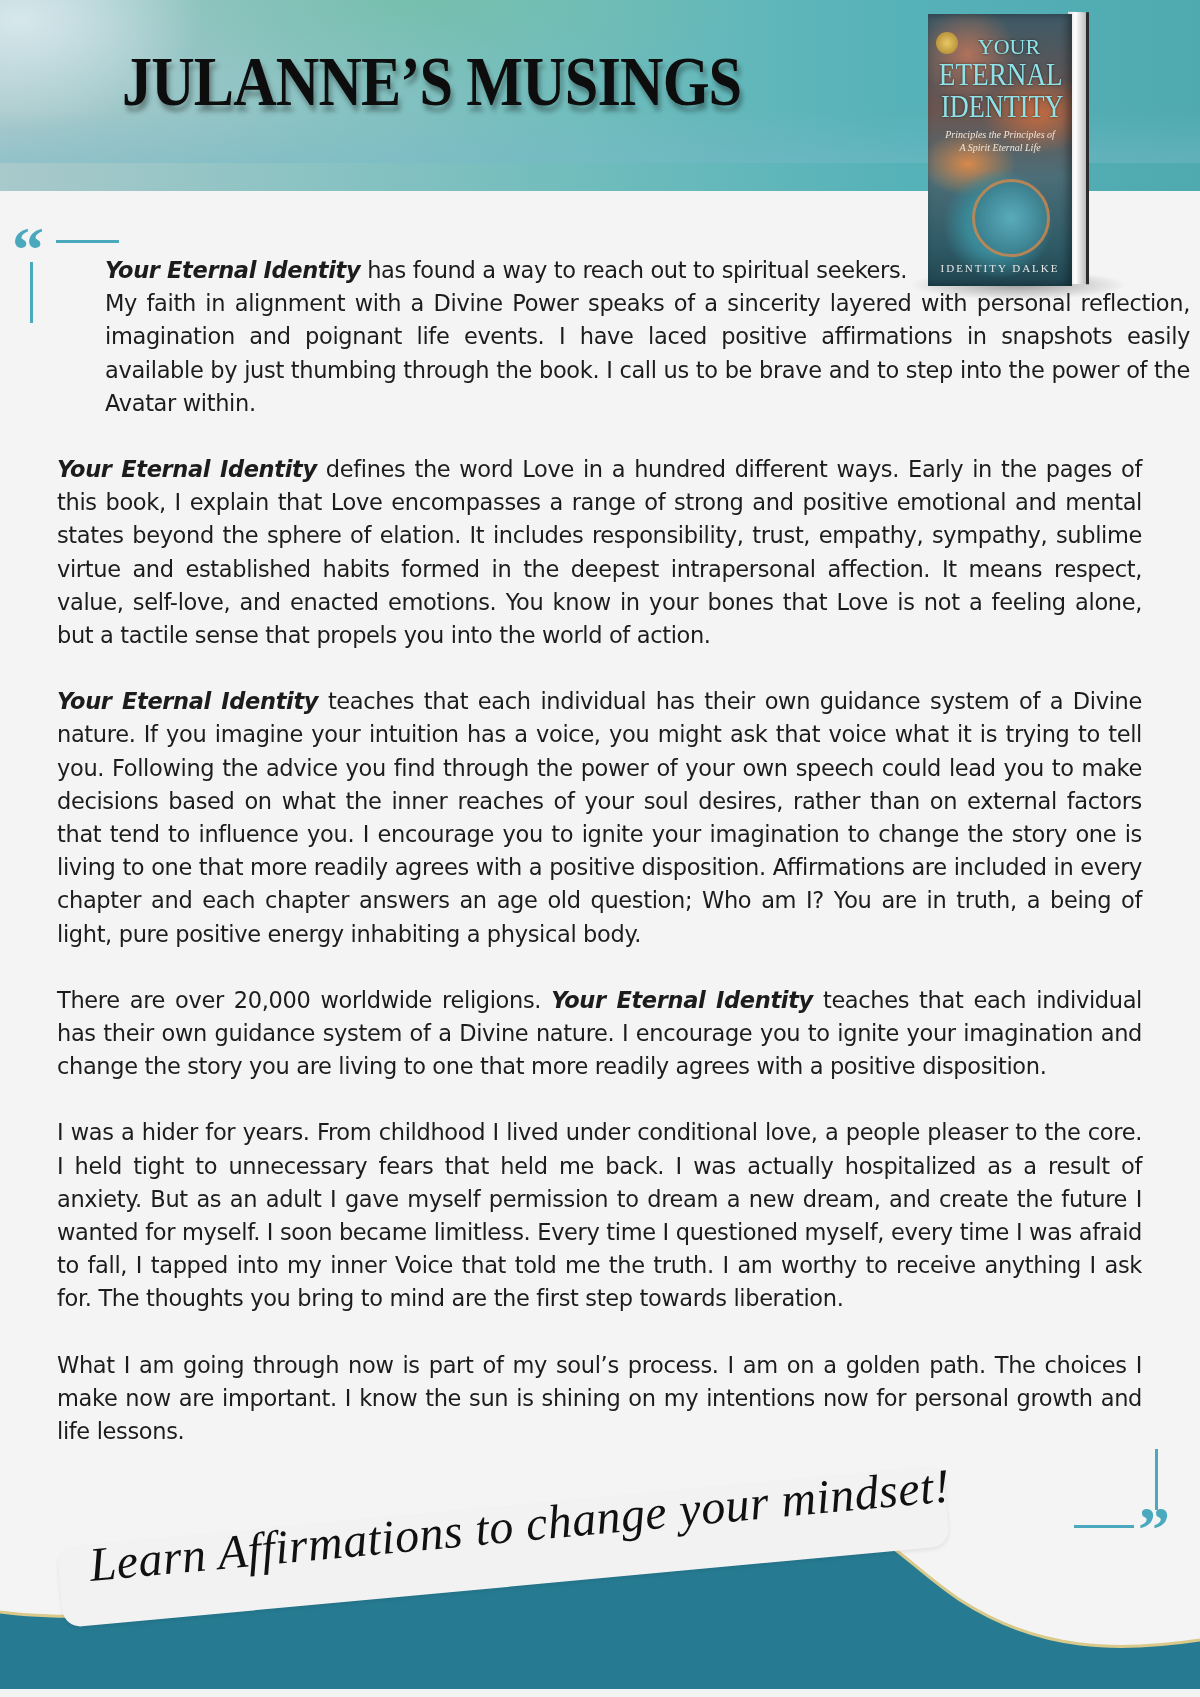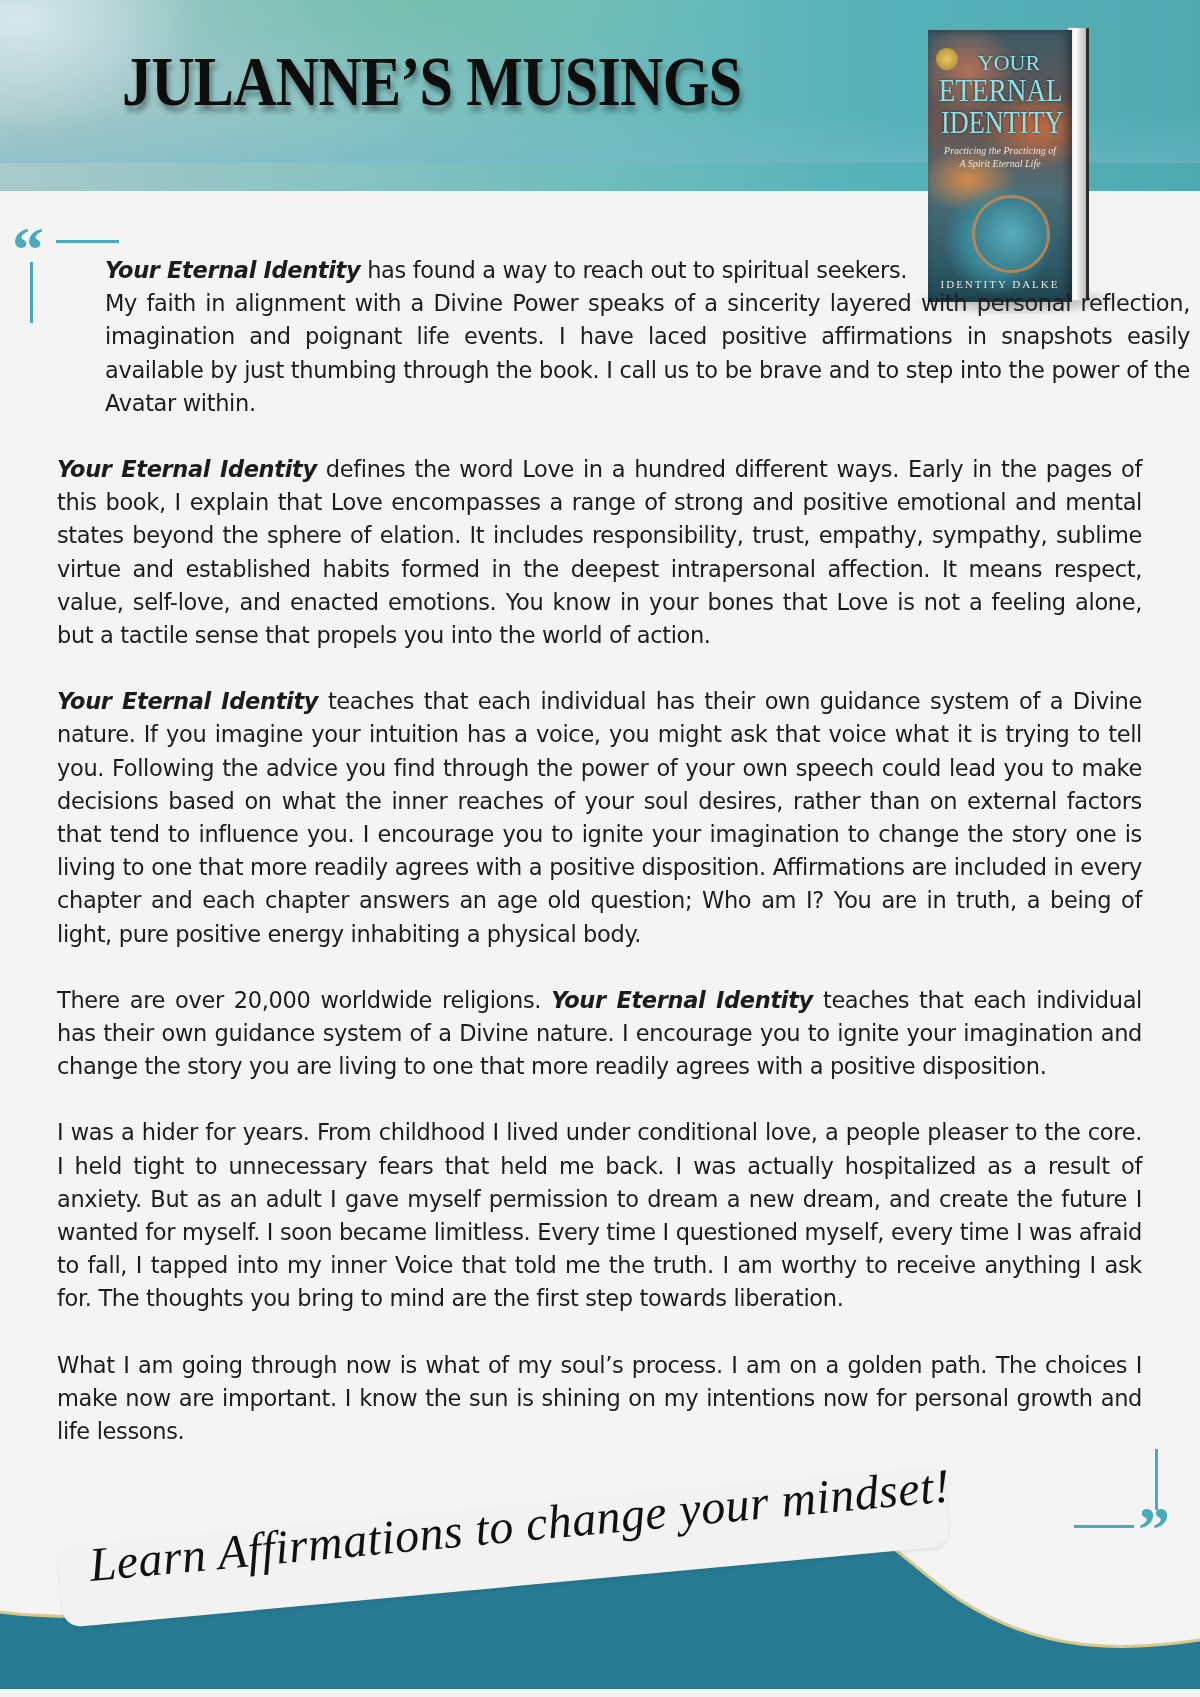--- a/index.html
+++ b/index.html
@@ -22,21 +22,21 @@
   .site-title {
     position:absolute; left:122px; top:42px;
     font-family:"Liberation Serif", serif; font-weight:bold;
     font-size:70px; letter-spacing:-1px; color:#0d0d0d;
     transform:scaleX(0.86); transform-origin:left center;
     text-shadow: 3px 6px 6px rgba(0,0,0,0.35);
     white-space:nowrap;
   }
   
   .book {
-    position:absolute; left:928px; top:24px; width:148px; height:282px;
+    position:absolute; left:928px; top:8px; width:148px; height:282px;
   }
   .book-shadow {
     position:absolute; left:-20px; top:262px; width:220px; height:30px;
     background:radial-gradient(ellipse at center, rgba(0,0,0,0.35), rgba(0,0,0,0) 70%);
   }
   .book-pages {
     position:absolute; left:140px; top:4px; width:18px; height:272px;
     background:linear-gradient(90deg,#d9d9d9,#ffffff 40%,#bdbdbd);
     border-right:3px solid #2b2b2b;
     transform:skewY(2deg);
@@ -142,21 +142,21 @@
 
 <div class="book">
   <div class="book-shadow"></div>
   <div class="book-pages"></div>
   <div class="book-cover">
     <div class="book-seal"></div>
     <div class="book-title-1">YOUR</div>
     <div class="book-title-2">ETERNAL</div>
     <div class="book-title-3">IDENTITY</div>
     <div class="book-subtitle">
-      <span class="line-break">Practicing the Practicing of</span>
+      <span class="line-break">Principles the Principles of</span>
       <span class="line-break">A Spirit Eternal Life</span>
     </div>
     <div class="book-clock"></div>
     <div class="book-author">IDENTITY DALKE</div>
   </div>
 </div>
 
 <div class="open-quote">“</div>
 <div class="open-quote-line"></div>
 <div class="open-quote-bar"></div>
@@ -169,21 +169,21 @@
   <p class="para">
     <span class="em">Your Eternal Identity</span><span> defines the word Love in a hundred different ways. Early in the pages of this book, I explain that Love encompasses a range of strong and positive emotional and mental states beyond the sphere of elation. It includes responsibility, trust, empathy, sympathy, sublime virtue and established habits formed in the deepest intrapersonal affection. It means respect, value, self-love, and enacted emotions. You know in your bones that Love is not a feeling alone, but a tactile sense that propels you into the world of action.</span>
   </p>
   <p class="para">
     <span class="em">Your Eternal Identity</span><span> teaches that each individual has their own guidance system of a Divine nature. If you imagine your intuition has a voice, you might ask that voice what it is trying to tell you. Following the advice you find through the power of your own speech could lead you to make decisions based on what the inner reaches of your soul desires, rather than on external factors that tend to influence you. I encourage you to ignite your imagination to change the story one is living to one that more readily agrees with a positive disposition. Affirmations are included in every chapter and each chapter answers an age old question; Who am I? You are in truth, a being of light, pure positive energy inhabiting a physical body.</span>
   </p>
   <p class="para">
     <span>There are over 20,000 worldwide religions. </span><span class="em">Your Eternal Identity</span><span> teaches that each individual has their own guidance system of a Divine nature. I encourage you to ignite your imagination and change the story you are living to one that more readily agrees with a positive disposition.</span>
   </p>
   <p class="para">I was a hider for years. From childhood I lived under conditional love, a people pleaser to the core. I held tight to unnecessary fears that held me back. I was actually hospitalized as a result of anxiety. But as an adult I gave myself permission to dream a new dream, and create the future I wanted for myself. I soon became limitless. Every time I questioned myself, every time I was afraid to fall, I tapped into my inner Voice that told me the truth. I am worthy to receive anything I ask for. The thoughts you bring to mind are the first step towards liberation.</p>
-  <p class="para">What I am going through now is what of my soul’s process. I am on a golden path. The choices I make now are important. I know the sun is shining on my intentions now for personal growth and life lessons.</p>
+  <p class="para">What I am going through now is part of my soul’s process. I am on a golden path. The choices I make now are important. I know the sun is shining on my intentions now for personal growth and life lessons.</p>
 </div>
 
 <div class="close-quote-bar"></div>
 <div class="close-quote-line"></div>
 <div class="close-quote">”</div>
 
 <svg class="footer-wave" viewBox="0 0 1200 217" preserveAspectRatio="none">
   <path d="M0,132 C60,140 180,138 300,118 L810,36 C880,40 900,80 960,120 C1040,172 1120,172 1200,160 L1200,217 L0,217 Z" fill="#267b92"></path>
   <path d="M0,132 C60,140 180,138 300,118 L810,36 C880,40 900,80 960,120 C1040,172 1120,172 1200,160" fill="none" stroke="#d9c98a" stroke-width="3"></path>
 </svg>

